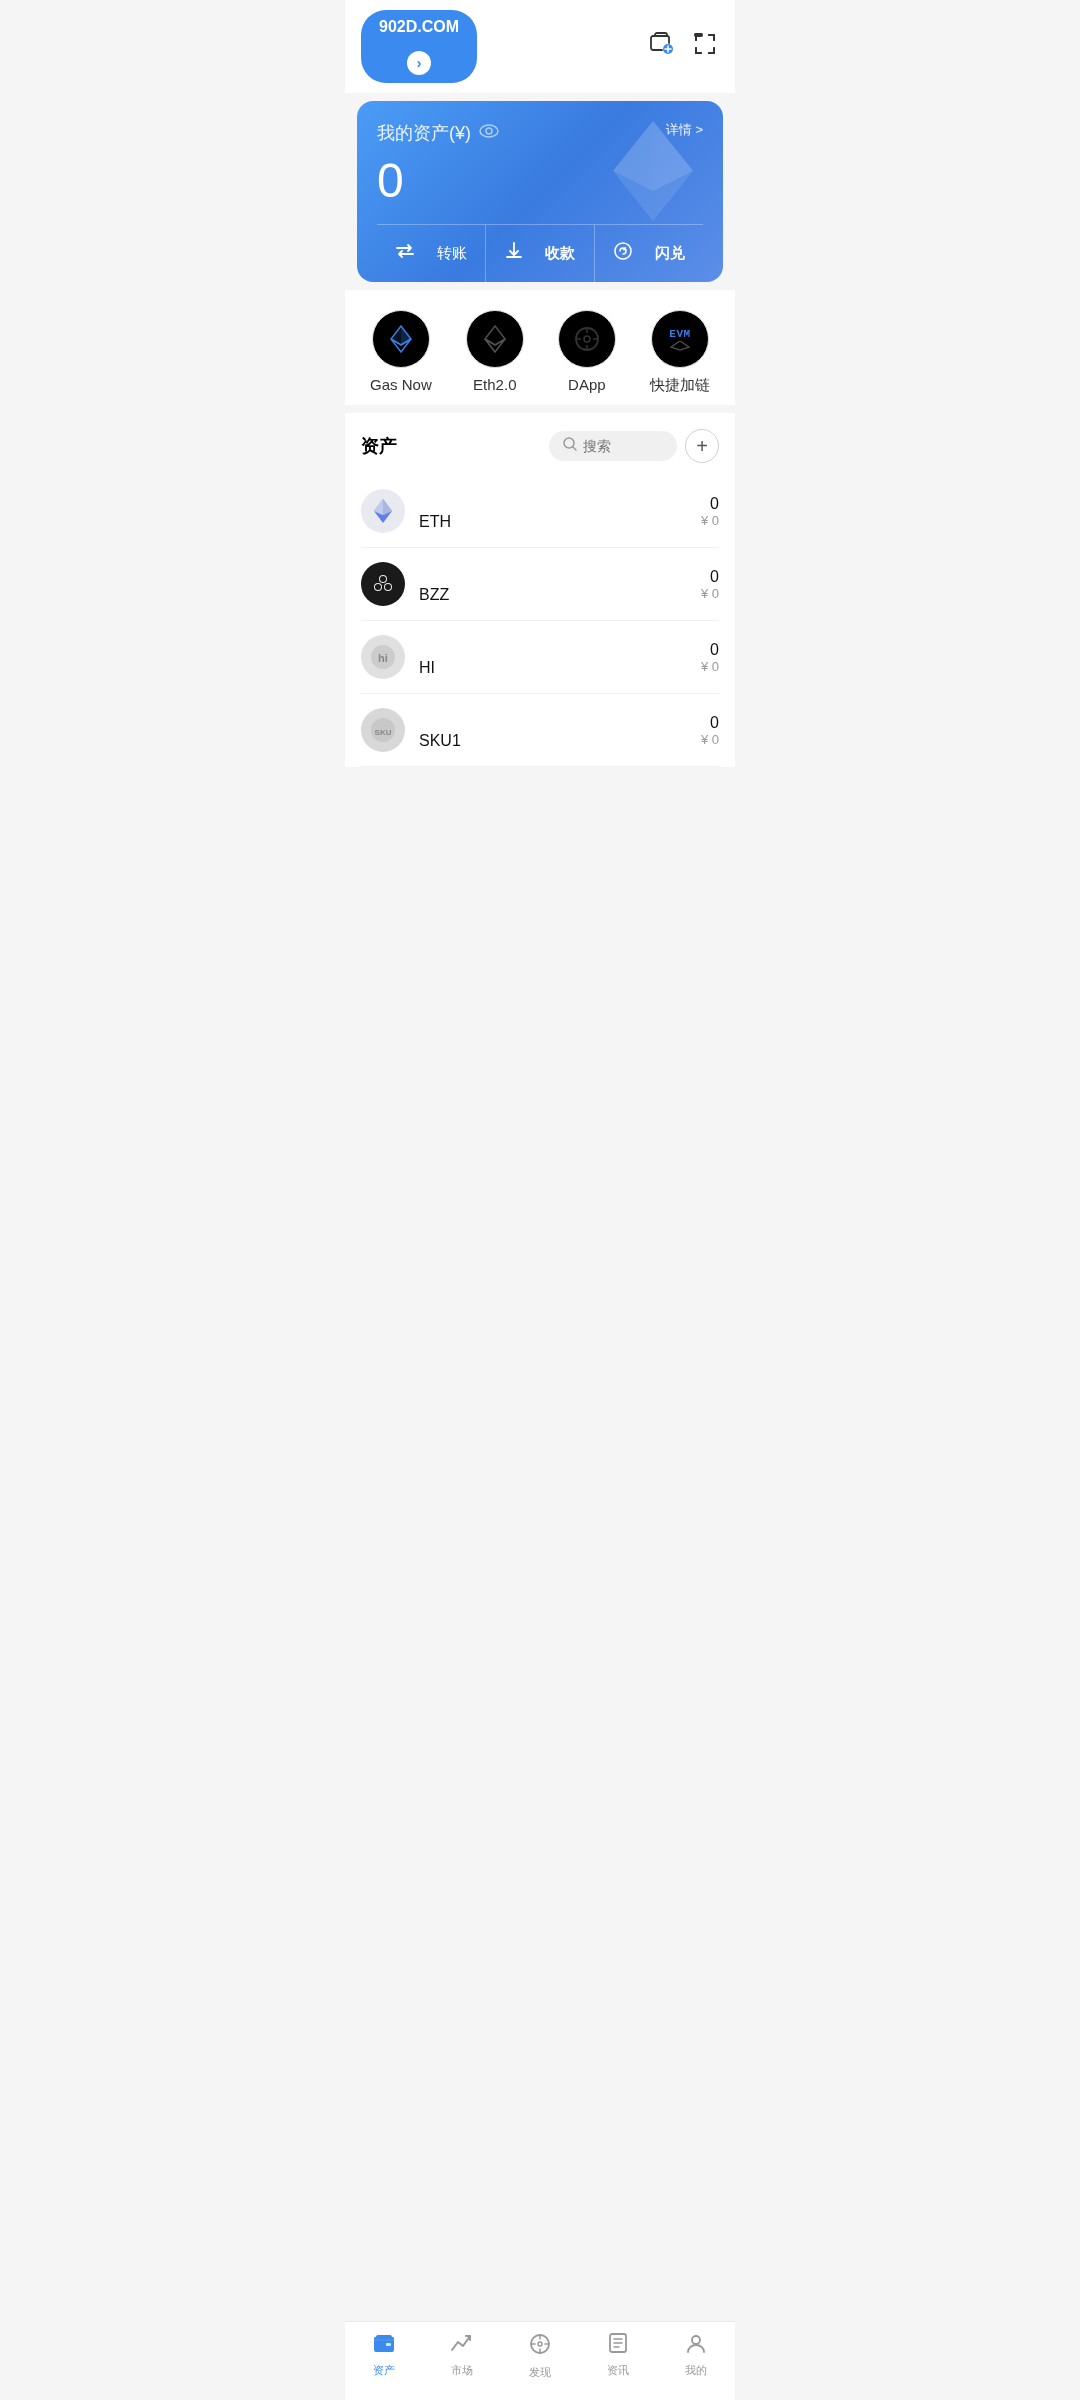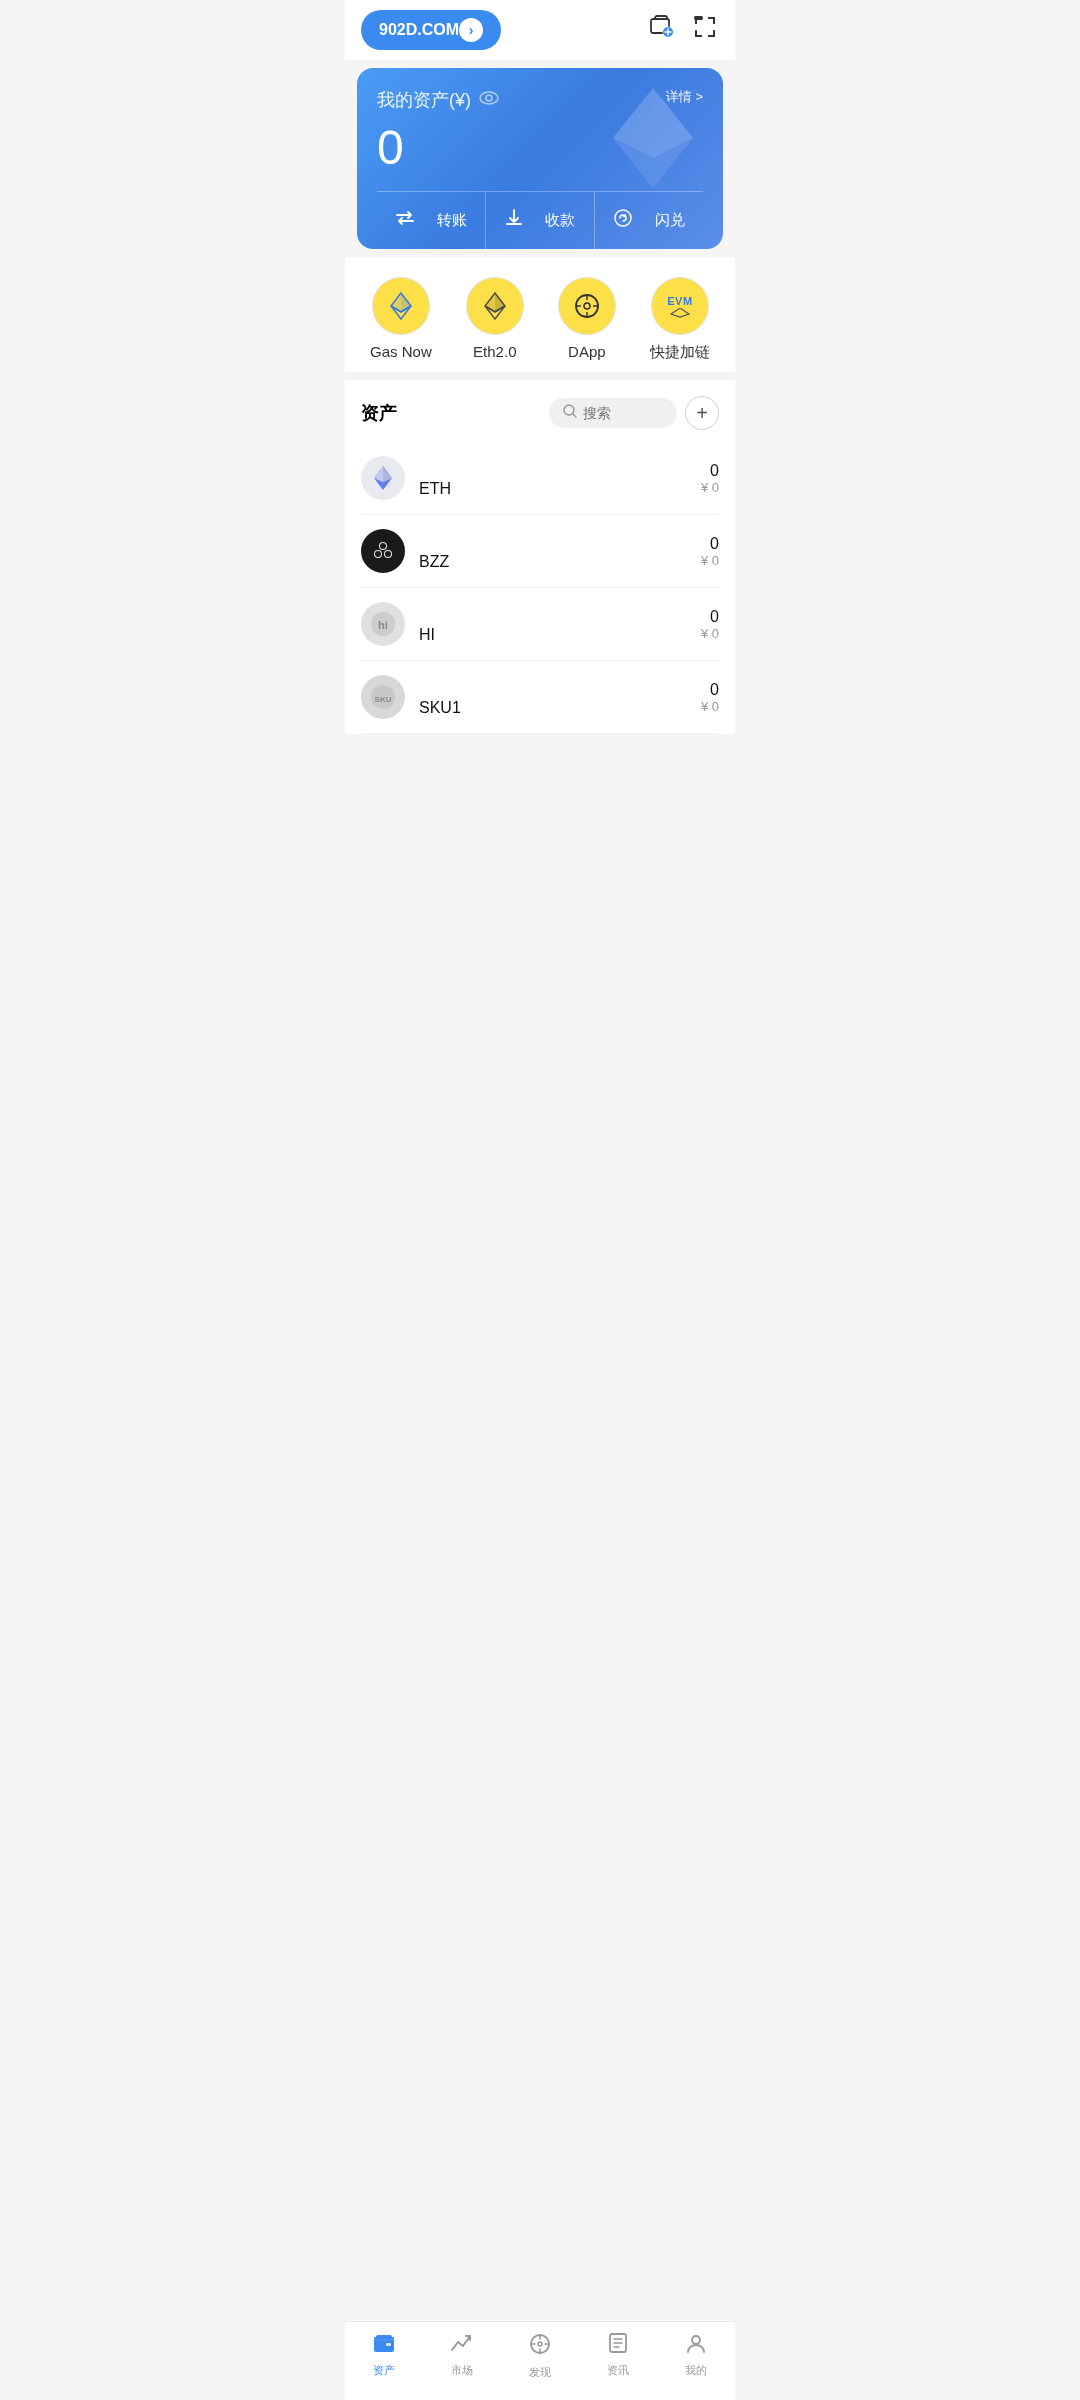--- a/index.html
+++ b/index.html
@@ -51,25 +51,26 @@
       padding: 10px 16px;
       background: #fff;
     }
     .brand-btn {
       background: #3a8af0;
       color: #fff;
       border-radius: 25px;
       padding: 8px 18px;
       display: flex;
       align-items: center;
-      gap: 0;
+      gap: 15px;
       font-size: 16px;
       font-weight: bold;
       cursor: pointer;
       border: none;
+      flex-direction: column;
     }
     .brand-arrow {
       width: 24px;
       height: 24px;
       background: #fff;
       border-radius: 50%;
       display: flex;
       align-items: center;
       justify-content: center;
       color: #3a8af0;
@@ -134,20 +135,21 @@
       padding: 16px 0;
       font-size: 15px;
       cursor: pointer;
       display: flex;
       align-items: center;
       justify-content: center;
       gap: 22px;
     }
     .asset-action + .asset-action {
       border-left: 1px solid rgba(255,255,255,0.3);
+      font-weight: bold;
     }
     .action-icon {
       font-size: 18px;
     }
 
     
     .quick-menu {
       display: flex;
       justify-content: space-around;
       padding: 20px 8px 10px;
@@ -162,21 +164,22 @@
       cursor: pointer;
     }
     .quick-icon-circle {
       width: 58px;
       height: 58px;
       border-radius: 50%;
       border: 1.5px solid #e0e0e0;
       display: flex;
       align-items: center;
       justify-content: center;
-      background: #fde047;
+      background: #000000;
+      font-family: Liberation Mono, monospace;
     }
     .quick-label {
       font-size: 15px;
       color: #333;
     }
 
     
     .assets-section {
       background: #fff;
       margin-top: 8px;

